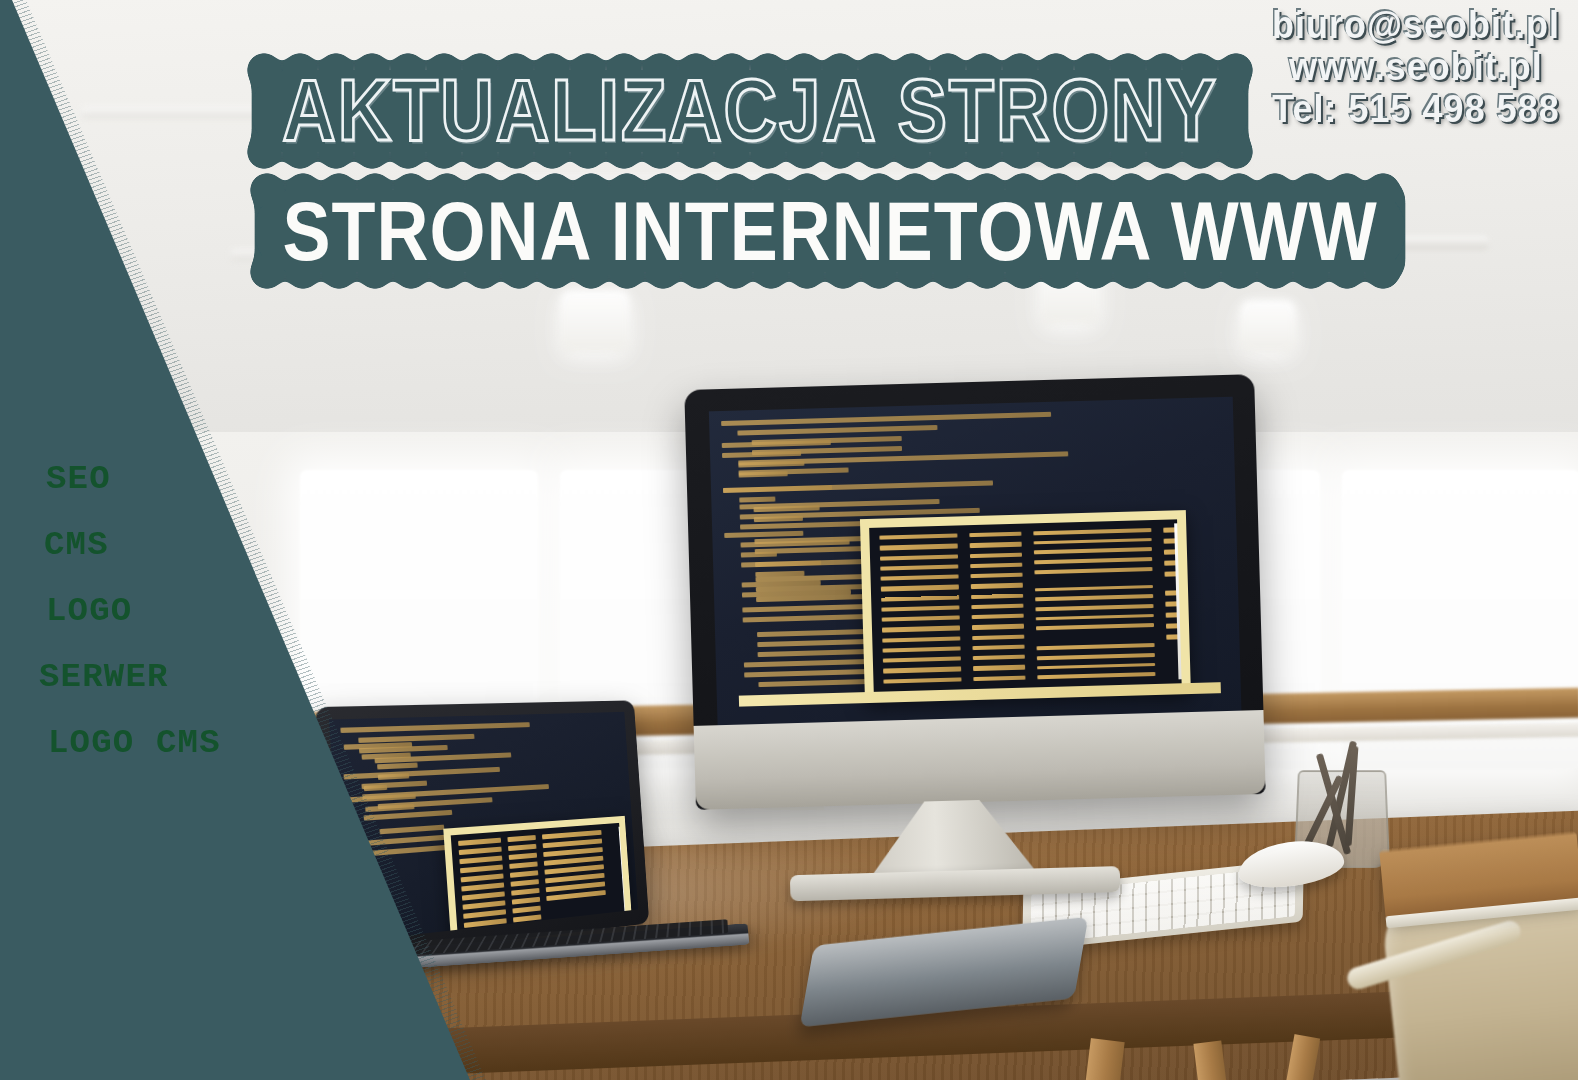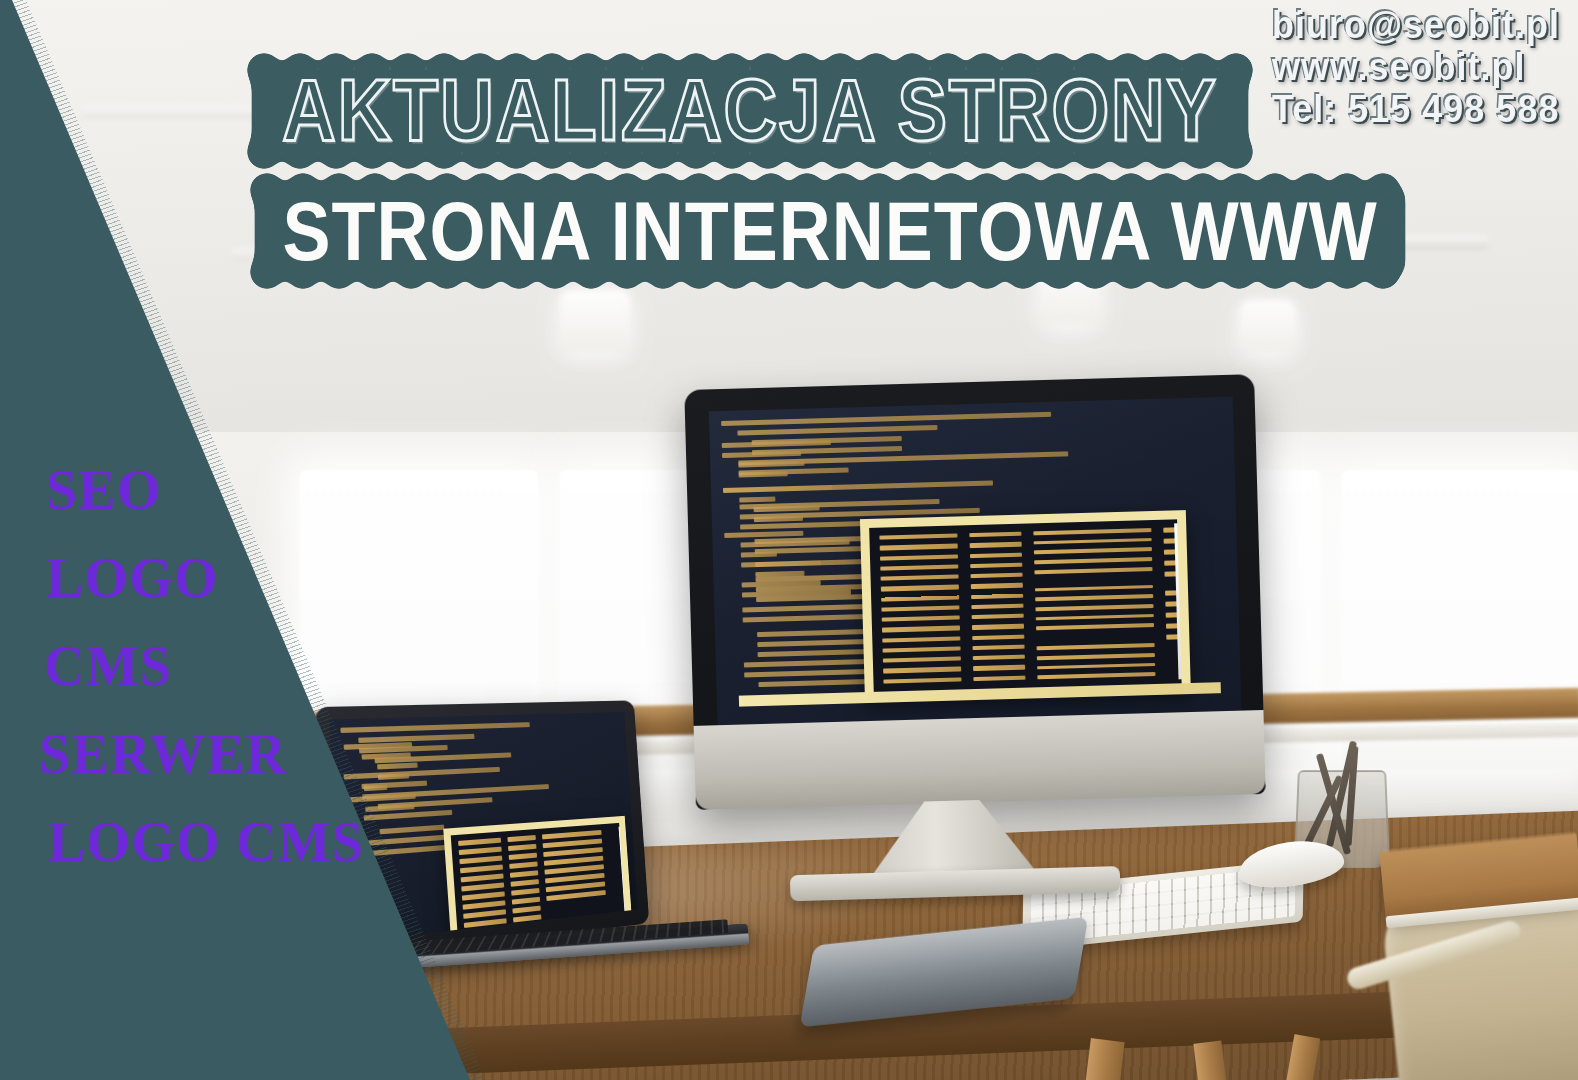--- a/index.html
+++ b/index.html
@@ -332,28 +332,28 @@
   .logo-sub{
     margin-top:4px; margin-left:34px;
     font-family:"DejaVu Serif", serif;
     font-style:italic; font-size:17px; color:#ffffff;
     letter-spacing:2.2px; opacity:.95;
   }
 
   
   .services{ position:absolute; left:0; top:462px; width:470px; z-index:8; }
   .svc{
-    color:#6d28d9;
+    color:#14532d;
     font-weight:700;
-    font-size:56px;
+    font-size:34px;
     letter-spacing:1.2px;
     line-height:1;
     margin-bottom:32px;
     white-space:pre;
-    font-family:Liberation Serif, serif;
+    font-family:Liberation Mono, monospace;
   }
   .svc.i0{ padding-left:46px; }
   .svc.i1{ padding-left:44px; }
   .svc.i2{ padding-left:46px; }
   .svc.i3{ padding-left:39px; }
   .svc.i4{ padding-left:47px; }
   .svc.i5{ padding-left:48px; }
   .svc.i6{ padding-left:50px; }
   .svc.i7{ padding-left:50px; }
 
@@ -436,21 +436,21 @@
   #band2 .band-text{
     font-size:72px; letter-spacing:1px;
     color:#fbfbf9;
     transform:scaleY(1.16);
     padding-left:24px; padding-right:24px;
   }
 
   
   .contact{
     position:absolute; right:18px; top:4px; z-index:10;
-    text-align:left;
+    text-align:center;
   }
   .contact .ln{
     font-family:"Liberation Sans", sans-serif;
     font-weight:700;
     font-size:36px;
     line-height:1.16;
     color:#f2f4f5;
     letter-spacing:1px;
     transform:scaleY(1.08);
     text-shadow:
@@ -713,22 +713,22 @@
       <div class="lap-keys"></div>
     </div>
   </div>
 
   <div class="teal-panel"></div>
   <div class="teal-edge"></div>
 
 
   <div class="services">
     <div class="svc i0">SEO</div>
+    <div class="svc i1">CMS</div>
     <div class="svc i2">LOGO</div>
-    <div class="svc i1">CMS</div>
     <div class="svc i3">SERWER</div>
     <div class="svc i5">LOGO CMS</div>
   </div>
 
   <div class="bands">
     <div class="band" id="band1">
       <div class="band-bg"></div>
       <div class="band-text">AKTUALIZACJA STRONY</div>
     </div>
     <div class="band" id="band2">

